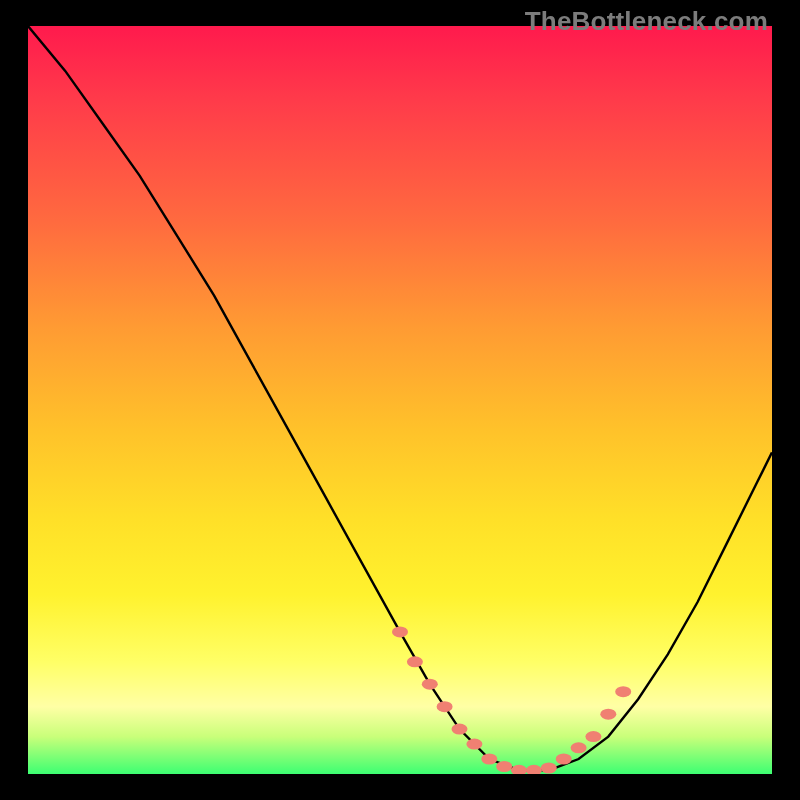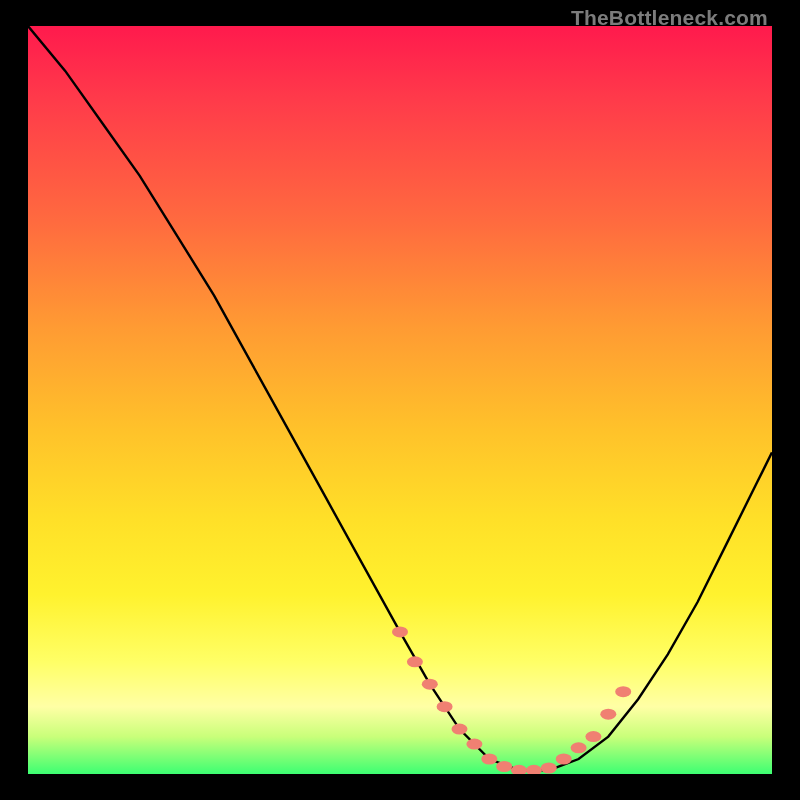--- a/index.html
+++ b/index.html
@@ -29,21 +29,21 @@
       #ffffa5 91%,
       #c9ff7a 95%,
       #3dff72 100%);
   }
   
   .watermark {
     position: absolute;
     top: 6px;
     right: 32px;
     color: #7c7c7c;
-    font-size: 21px;
+    font-size: 26px;
     font-weight: 600;
     letter-spacing: 0.2px;
   }
   svg.curve {
     position: absolute;
     left: 0;
     top: 0;
     width: 744px;
     height: 748px;
   }

